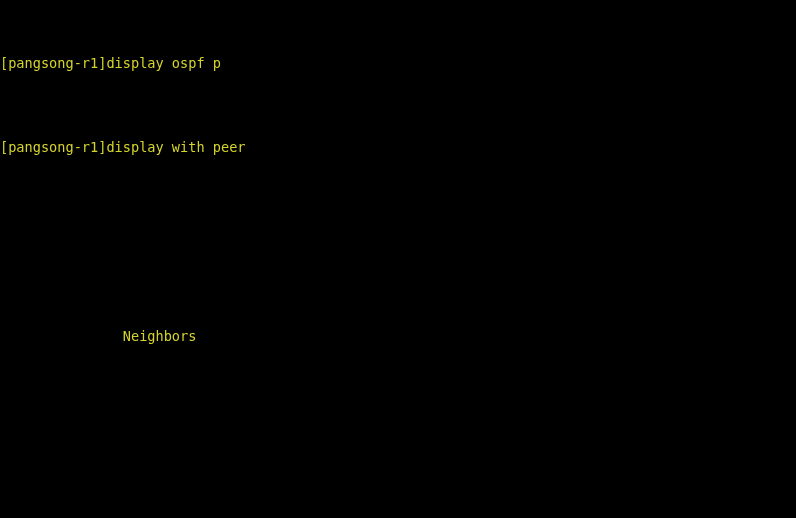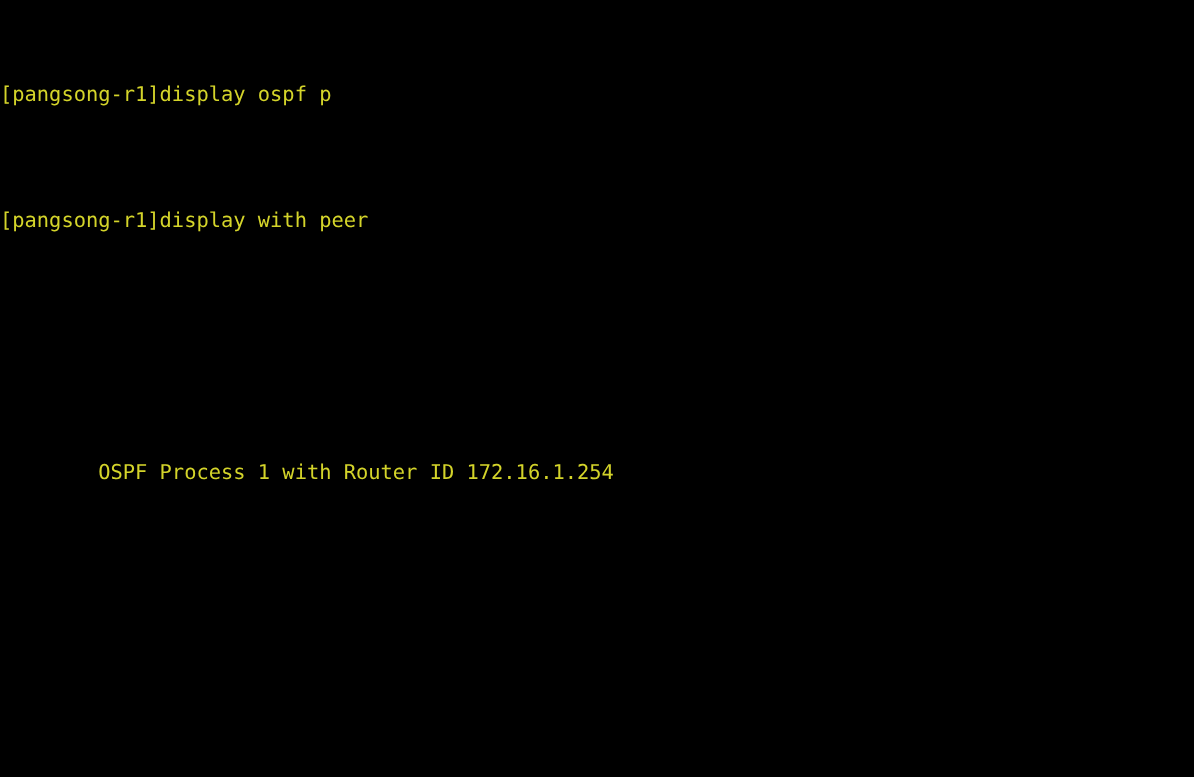--- a/index.html
+++ b/index.html
@@ -46,22 +46,22 @@
 
 <div id="terminal">
   <div id="console">
 
     <div class="line">[pangsong-r1]display ospf p</div>
 
     <div class="line">[pangsong-r1]display with peer</div>
 
     <div class="line blank"> </div>
 
-    <div class="line">        OSPF Process 1 with Router ID 172.16.1.254</div>
 
+    <div class="line">               Neighbors</div>
 
     <div class="line blank"> </div>
 
     
 
     
     
     
     
     

